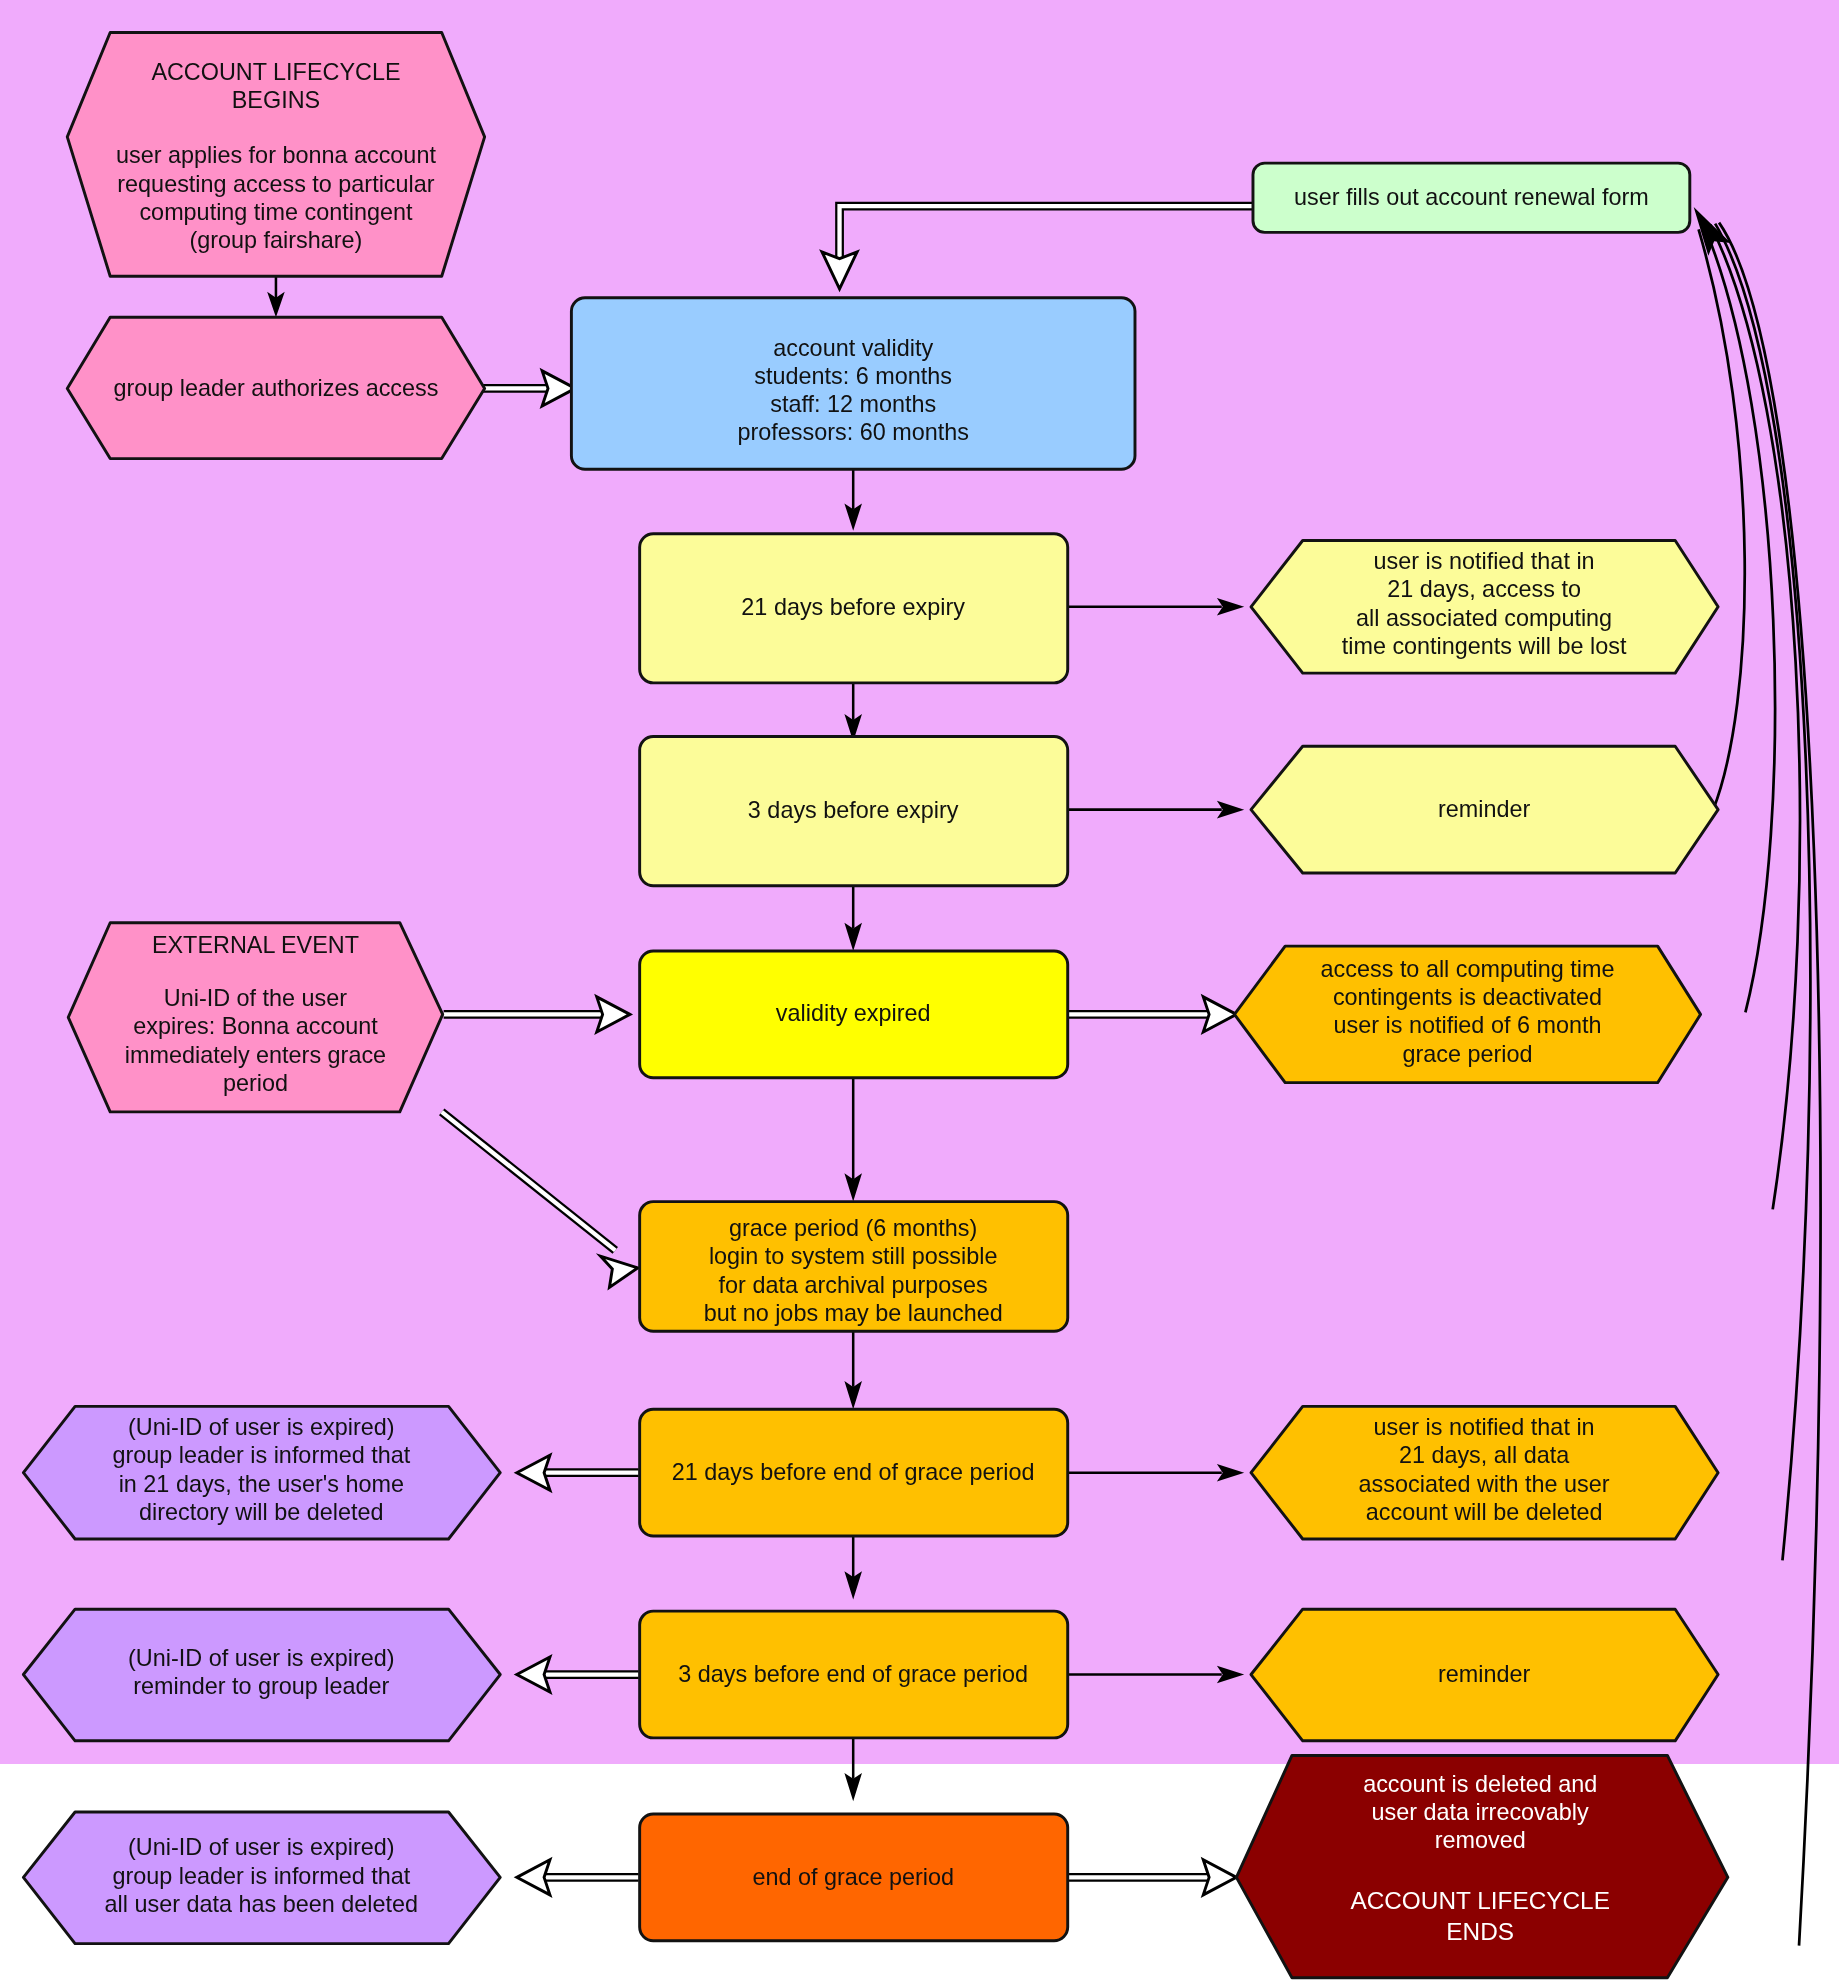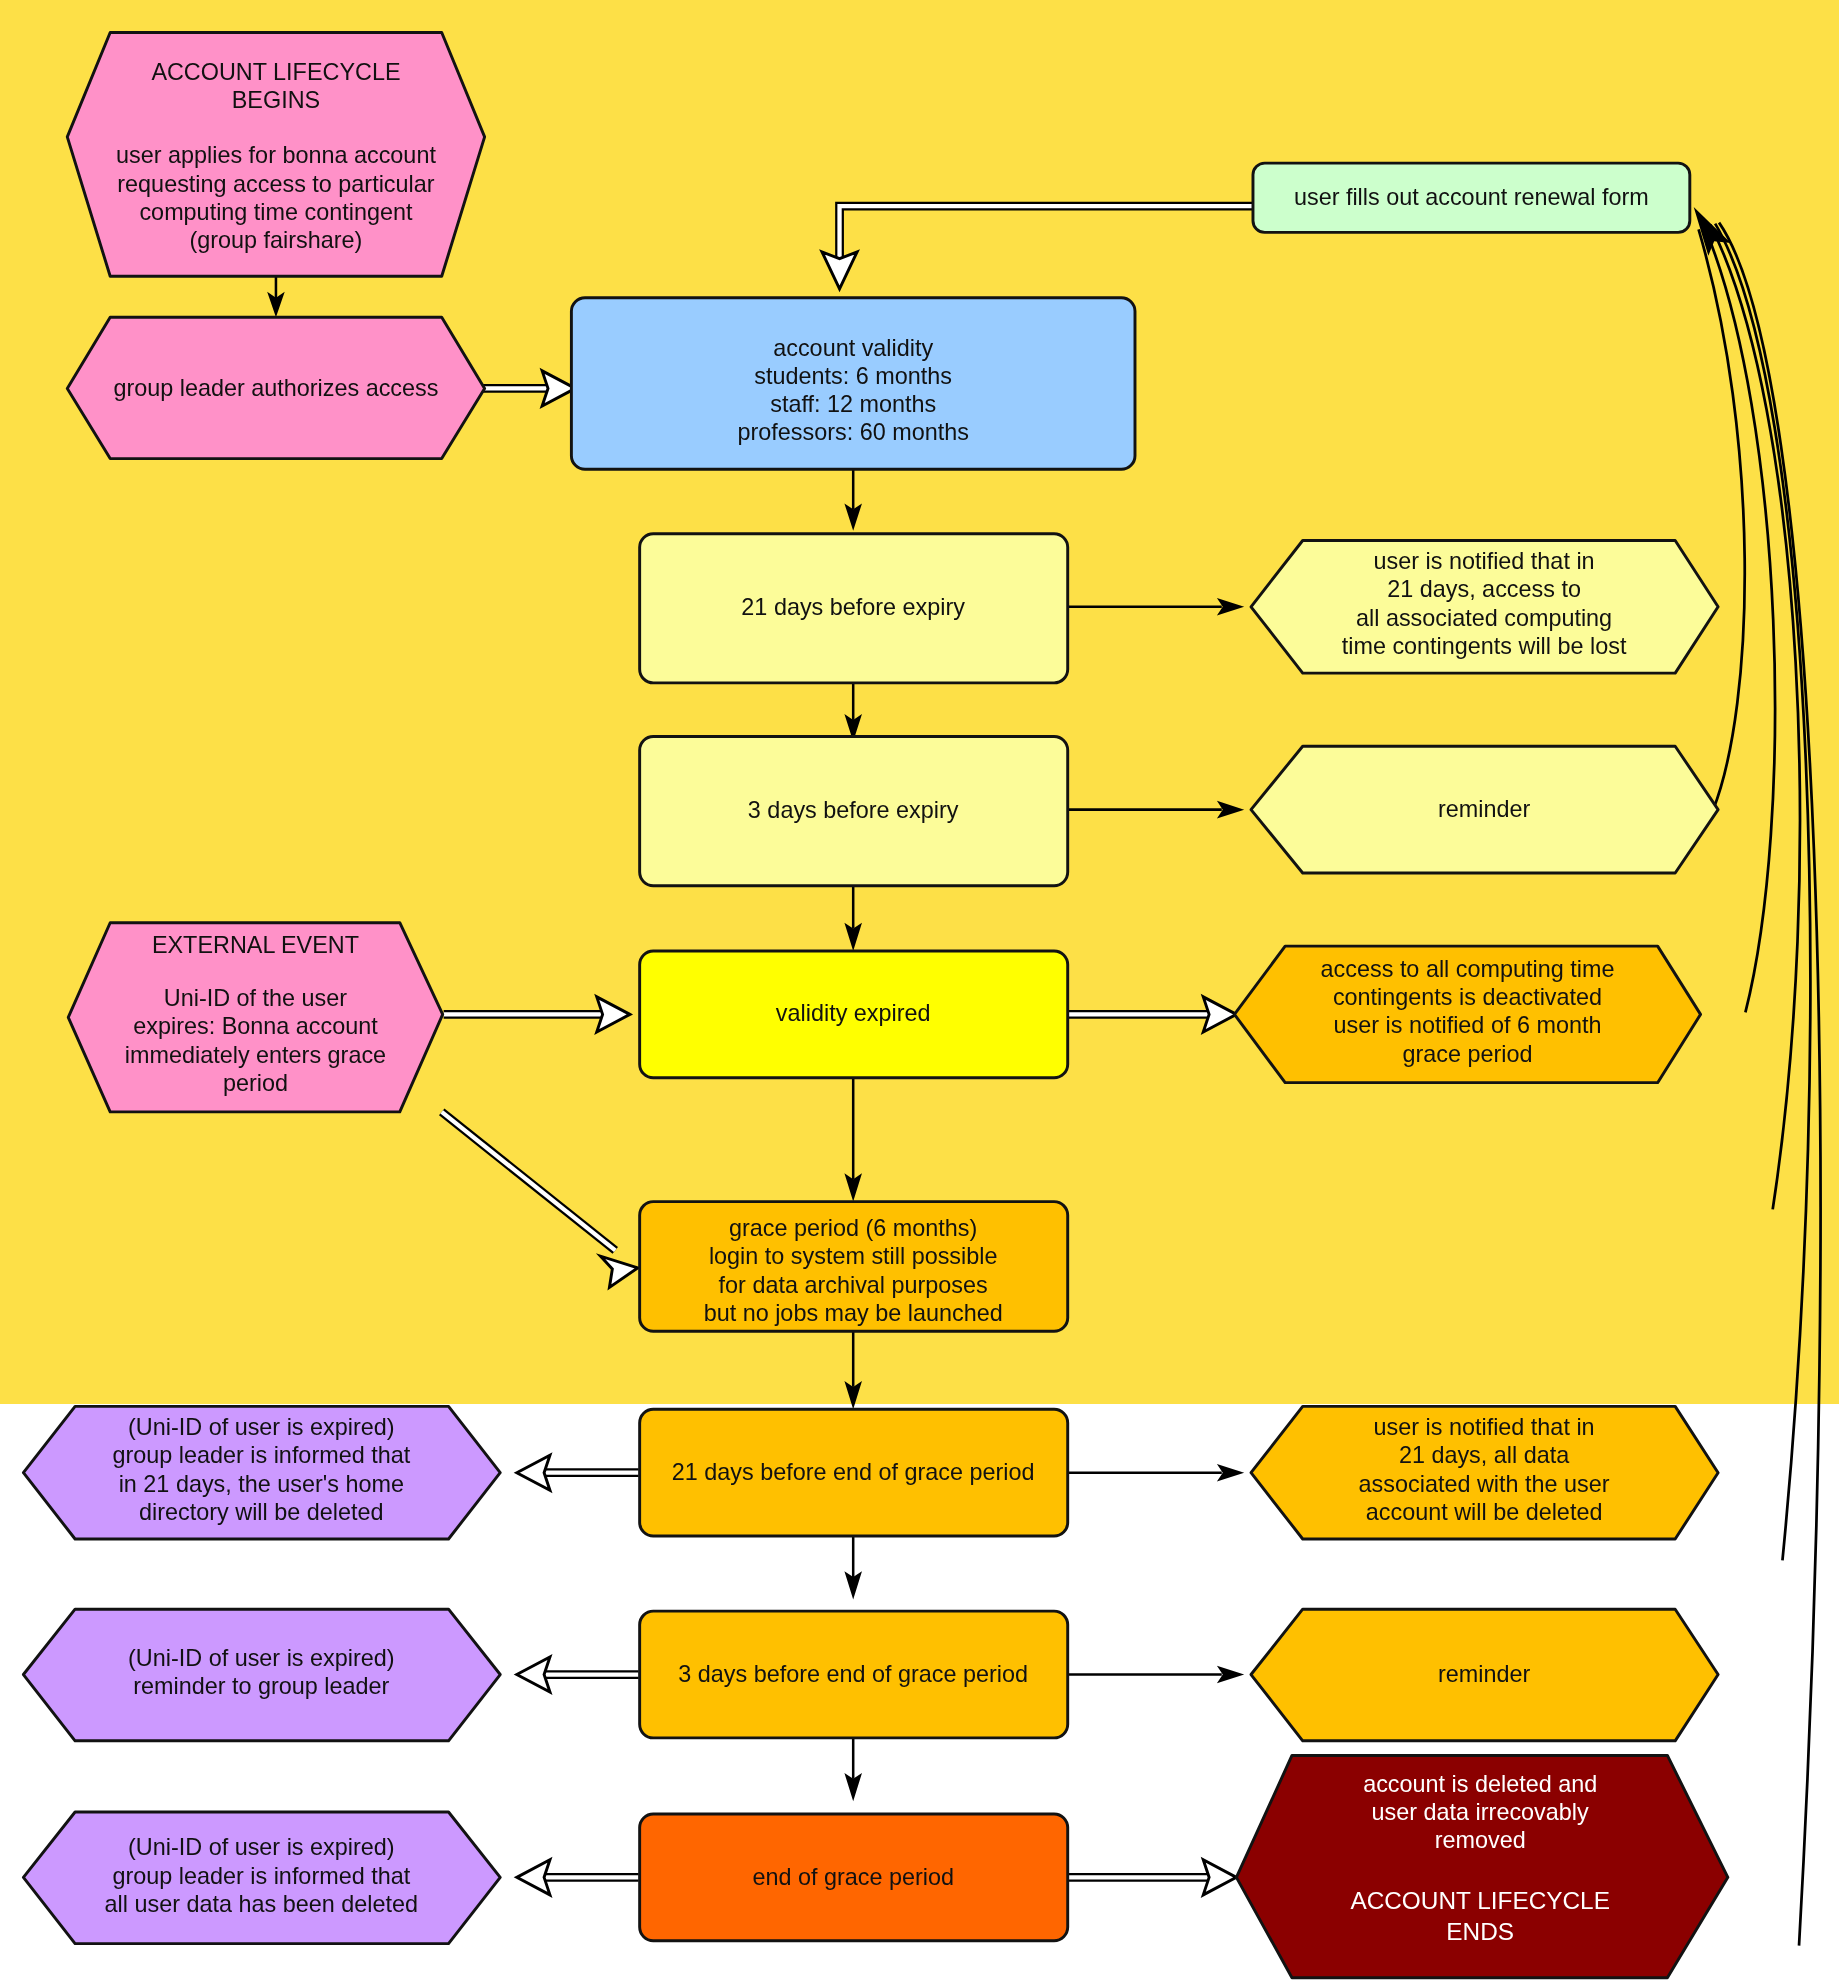--- a/index.html
+++ b/index.html
@@ -10,22 +10,22 @@
   }
   body {
     width: 1839px;
     height: 1982px;
     font-family: "Liberation Sans", sans-serif;
     overflow: hidden;
   }
   #diagram-root {
     position: relative;
     width: 1839px;
-    height: 1404px;
-    background: #fde047;
+    height: 1764px;
+    background: #f0abfc;
   }
   svg.flow {
     display: block;
     width: 1839px;
     height: 1982px;
   }
   .node-shape {
     stroke: #121212;
     stroke-width: 3;
     stroke-linejoin: round;

